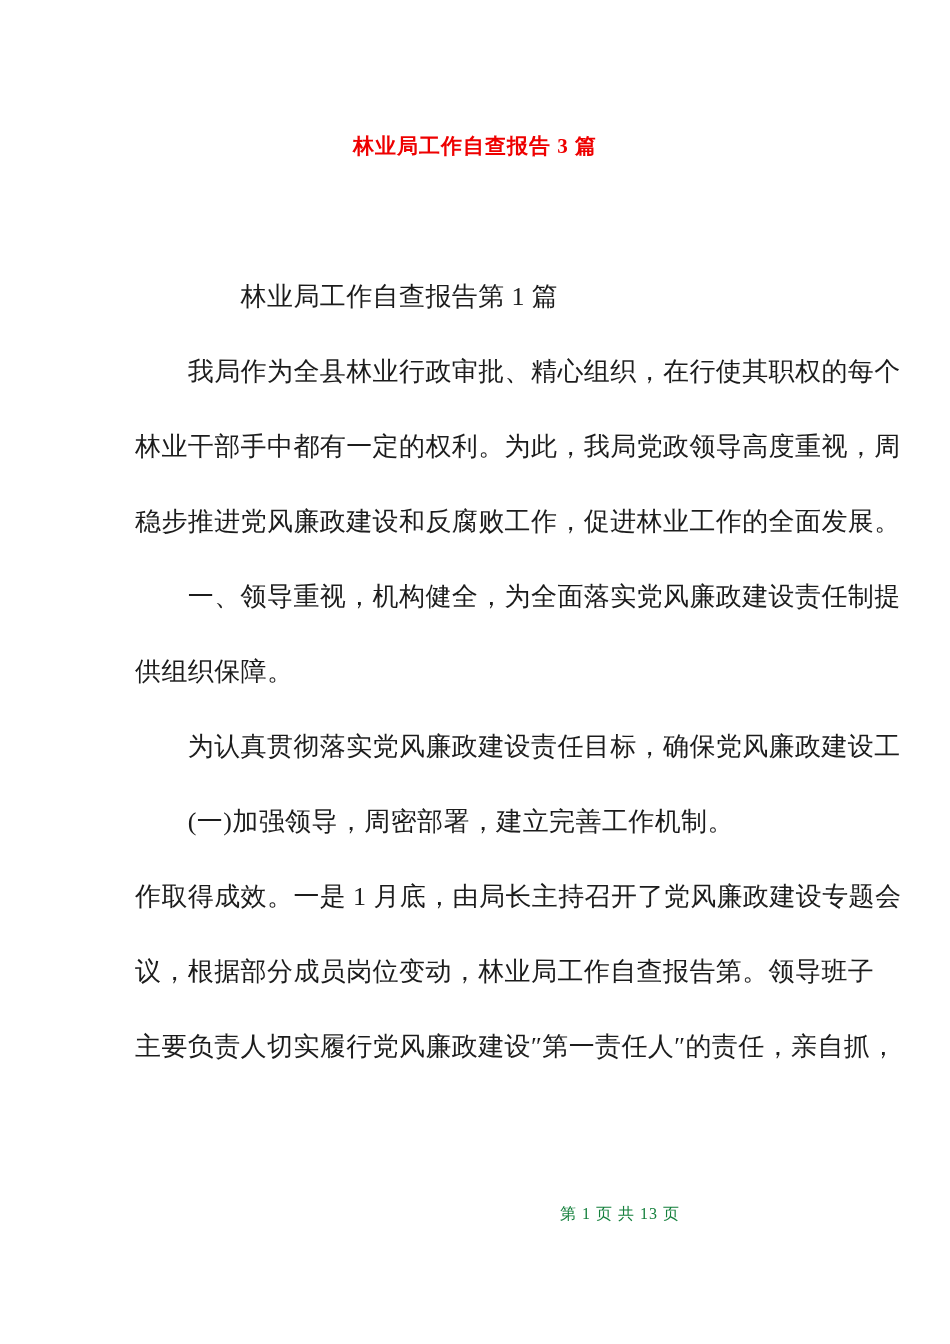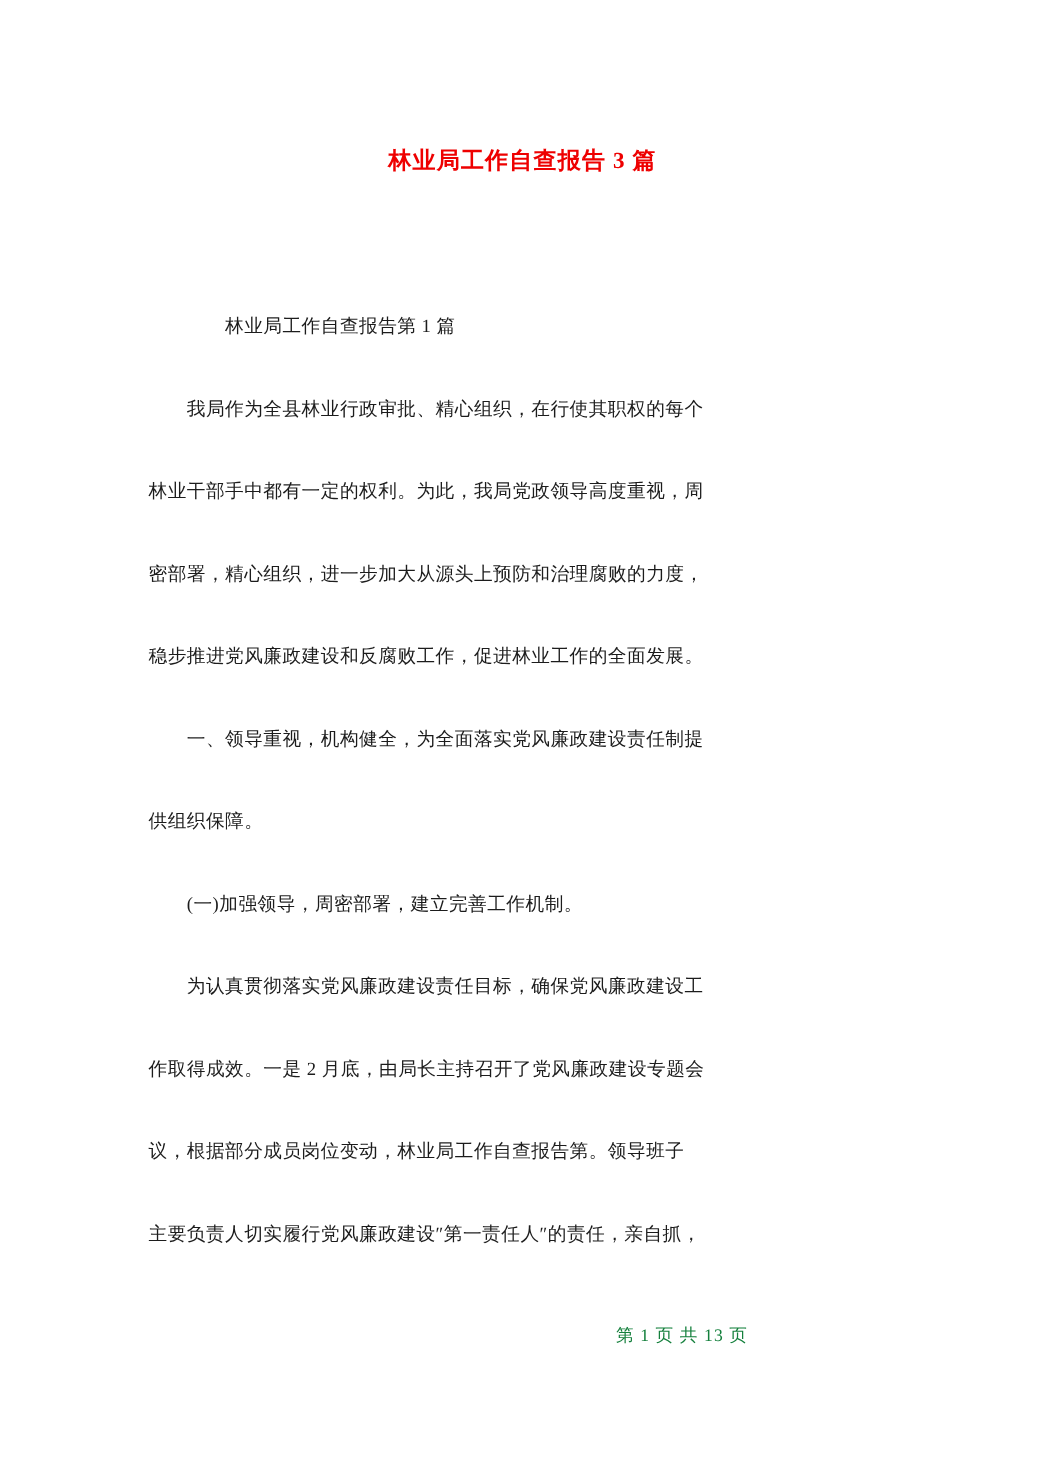--- a/index.html
+++ b/index.html
@@ -28,21 +28,21 @@
   }
   .doc-body {
     position: absolute;
     top: 259px;
     left: 135px;
     width: 690px;
   }
   .line {
     height: 75px;
     line-height: 75px;
-    font-size: 17px;
+    font-size: 26px;
     color: #1c1c1c;
     white-space: pre;
     letter-spacing: 0.4px;
   }
   .page-footer {
     position: absolute;
     top: 1204px;
     left: 560px;
     font-size: 16px;
     color: #15803d;
@@ -54,26 +54,25 @@
 <body>
 
 <div class="page">
 
   <div class="doc-title" style="color: rgb(238, 0, 0);">林业局工作自查报告 3 篇</div>
 
   <div class="doc-body">
     <div class="line">　　　　林业局工作自查报告第 1 篇</div>
     <div class="line">　　我局作为全县林业行政审批、精心组织，在行使其职权的每个</div>
     <div class="line">林业干部手中都有一定的权利。为此，我局党政领导高度重视，周</div>
-    <div class="line">密部署，精心组织，进一步加大从源头上预防和治理腐败的力度，</div>
     <div class="line">稳步推进党风廉政建设和反腐败工作，促进林业工作的全面发展。</div>
     <div class="line">　　一、领导重视，机构健全，为全面落实党风廉政建设责任制提</div>
     <div class="line">供组织保障。</div>
+    <div class="line">　　为认真贯彻落实党风廉政建设责任目标，确保党风廉政建设工</div>
     <div class="line">　　(一)加强领导，周密部署，建立完善工作机制。</div>
-    <div class="line">　　为认真贯彻落实党风廉政建设责任目标，确保党风廉政建设工</div>
-    <div class="line">作取得成效。一是 2 月底，由局长主持召开了党风廉政建设专题会</div>
+    <div class="line">作取得成效。一是 1 月底，由局长主持召开了党风廉政建设专题会</div>
     <div class="line">议，根据部分成员岗位变动，林业局工作自查报告第。领导班子</div>
     <div class="line">主要负责人切实履行党风廉政建设″第一责任人″的责任，亲自抓，</div>
   </div>
 
   <div class="page-footer">第 1 页 共 13 页</div>
 
 </div>
 
 </body></html>

